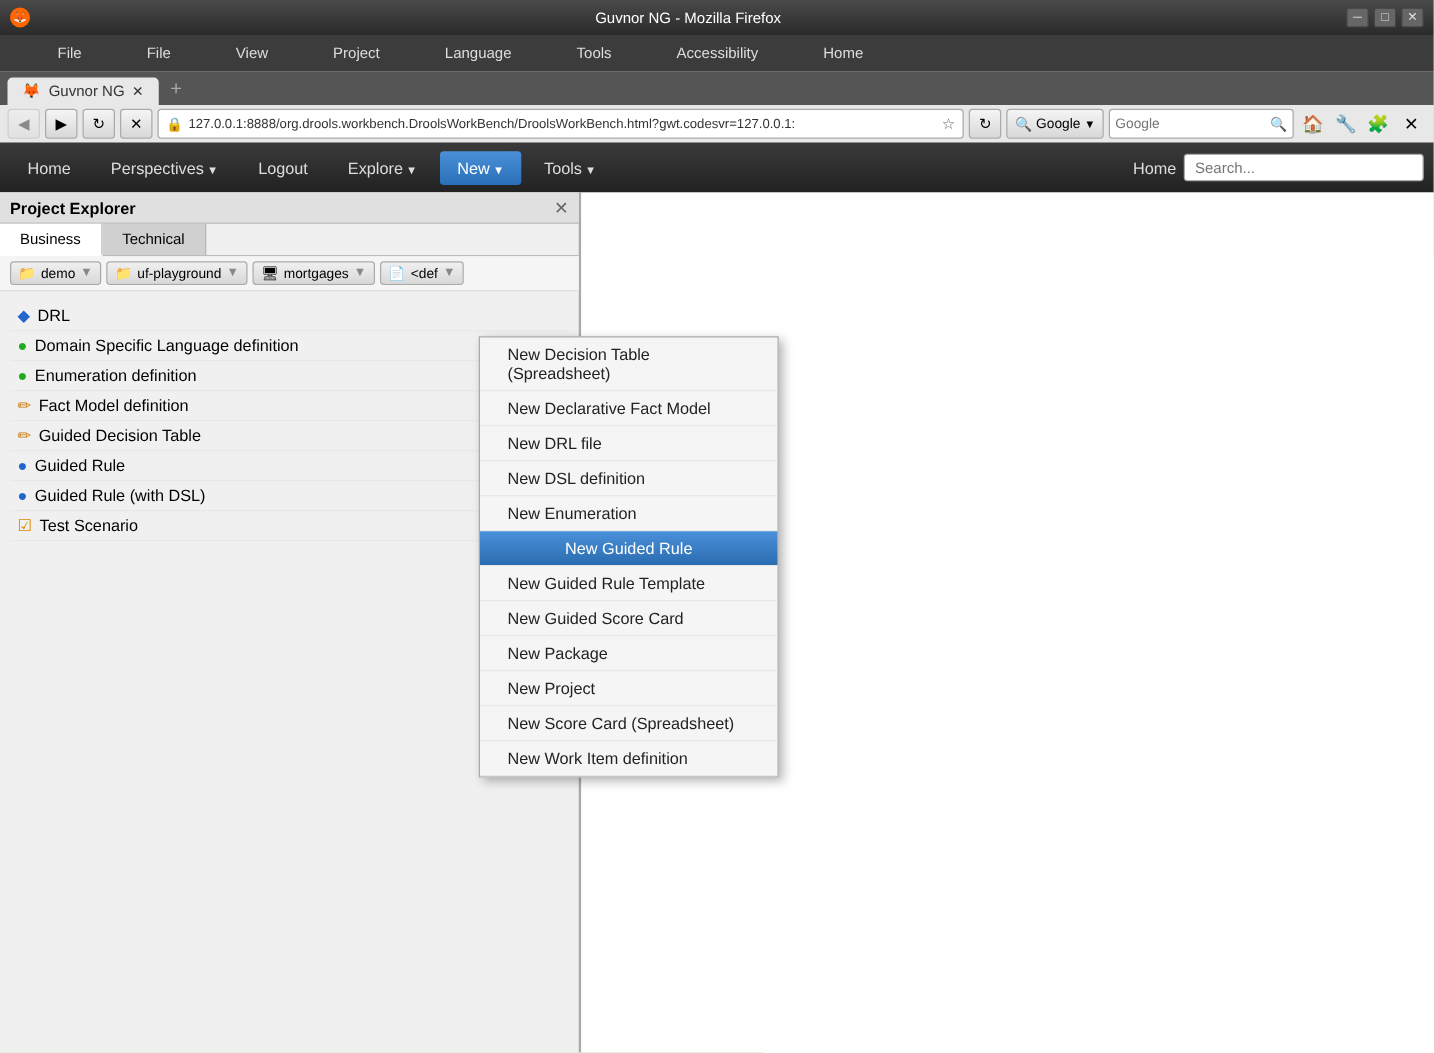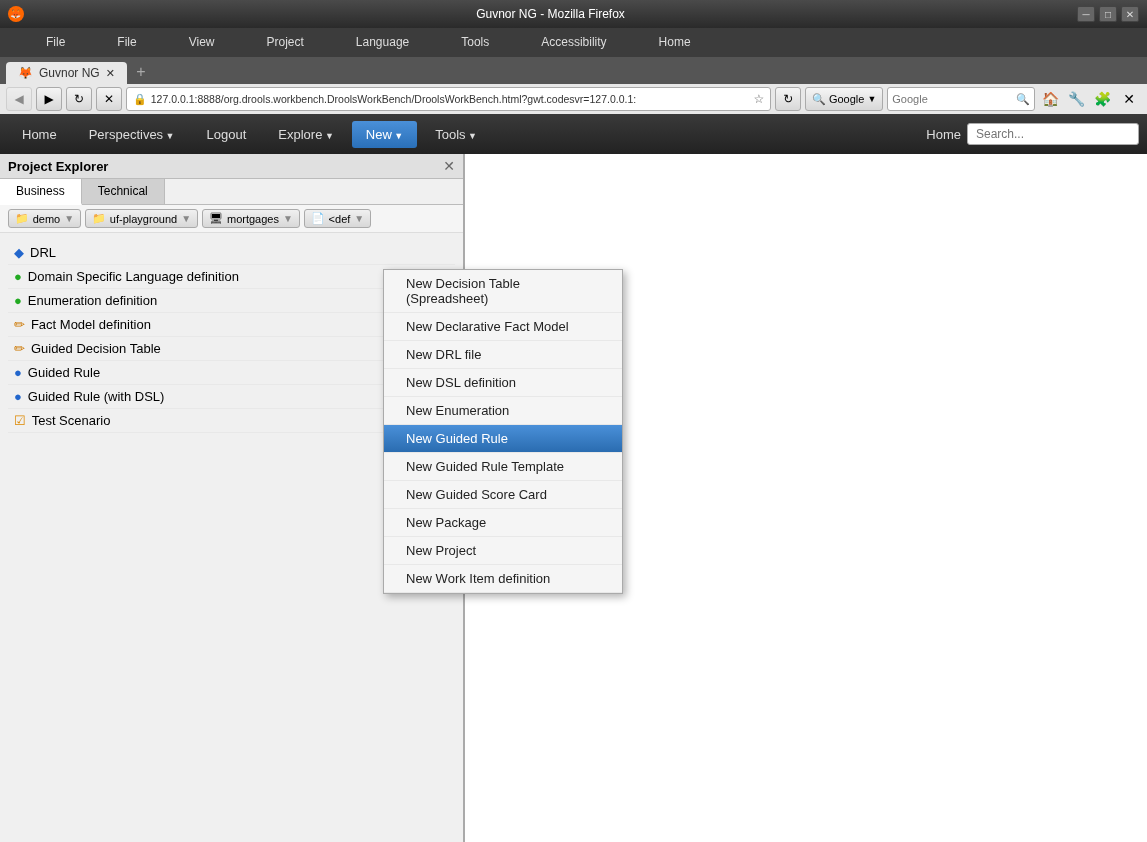--- a/index.html
+++ b/index.html
@@ -138,21 +138,21 @@
       color: #fff;
     }
     .nav-find { margin-left: auto; display: flex; align-items: center; gap: 6px; }
     .nav-find span { color: #ddd; font-size: 13px; }
     .nav-search-input {
       background: #fff;
       border: 1px solid #aaa;
       border-radius: 3px;
       padding: 3px 8px;
       font-size: 12px;
-      width: 172px;
+      width: 192px;
     }
 
     
     .main-layout {
       display: flex;
       height: calc(100% - 40px);
     }
 
     
     .left-panel {
@@ -244,20 +244,21 @@
     .menu-item {
       padding: 6px 22px;
       font-size: 13px;
       cursor: pointer;
       color: #222;
       border-bottom: 1px solid #e8e8e8;
     }
     .menu-item.selected {
       background: linear-gradient(to bottom, #4a90d9, #2a6cb0);
       color: #fff;
+      text-align: center;
     }
   </style>
 </head>
 <body>
 
 <div class="os-titlebar">
   <div class="window-icon">🦊</div>
   <span class="title-text">Guvnor NG - Mozilla Firefox</span>
   <div class="win-controls">
     <div class="win-btn">─</div>
@@ -410,16 +411,17 @@
     <div class="menu-item">New Decision Table (Spreadsheet)</div>
     <div class="menu-item">New Declarative Fact Model</div>
     <div class="menu-item">New DRL file</div>
     <div class="menu-item">New DSL definition</div>
     <div class="menu-item">New Enumeration</div>
     <div class="menu-item selected">New Guided Rule</div>
     <div class="menu-item">New Guided Rule Template</div>
     <div class="menu-item">New Guided Score Card</div>
     <div class="menu-item">New Package</div>
     <div class="menu-item">New Project</div>
+    <div class="menu-item">New Score Card (Spreadsheet)</div>
     <div class="menu-item">New Work Item definition</div>
   </div>
 
 </div>
 
 </body></html>

